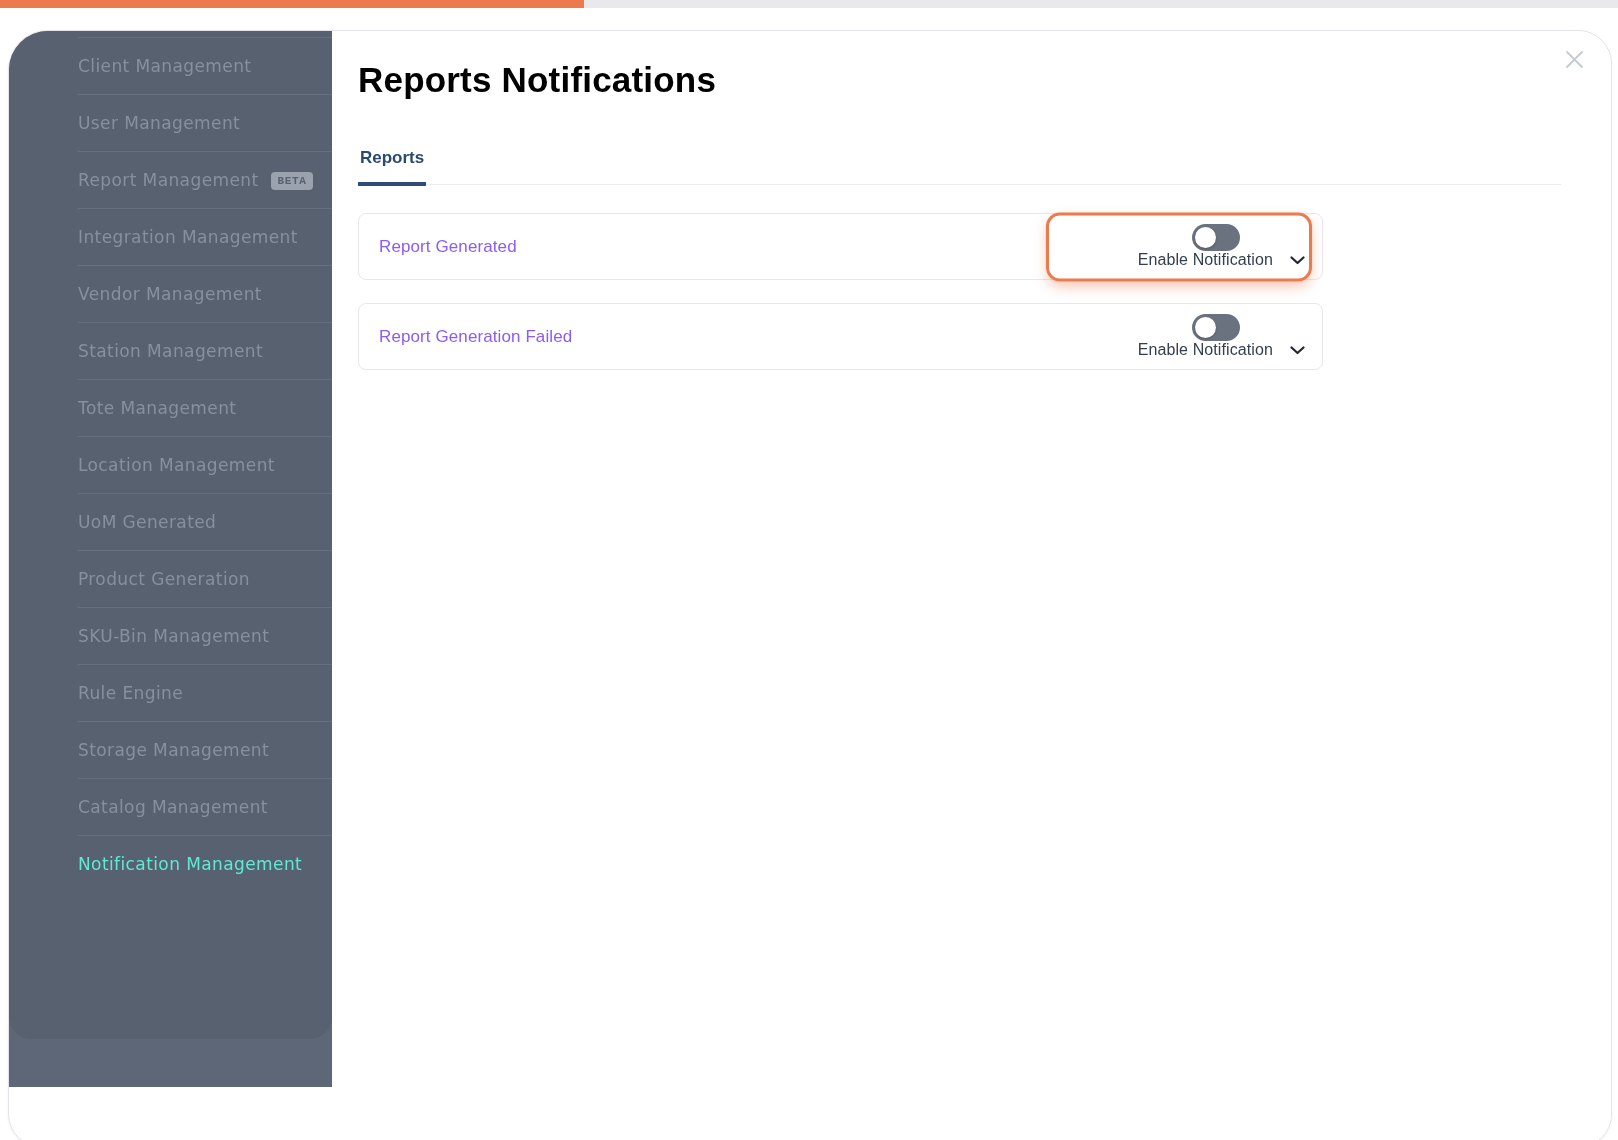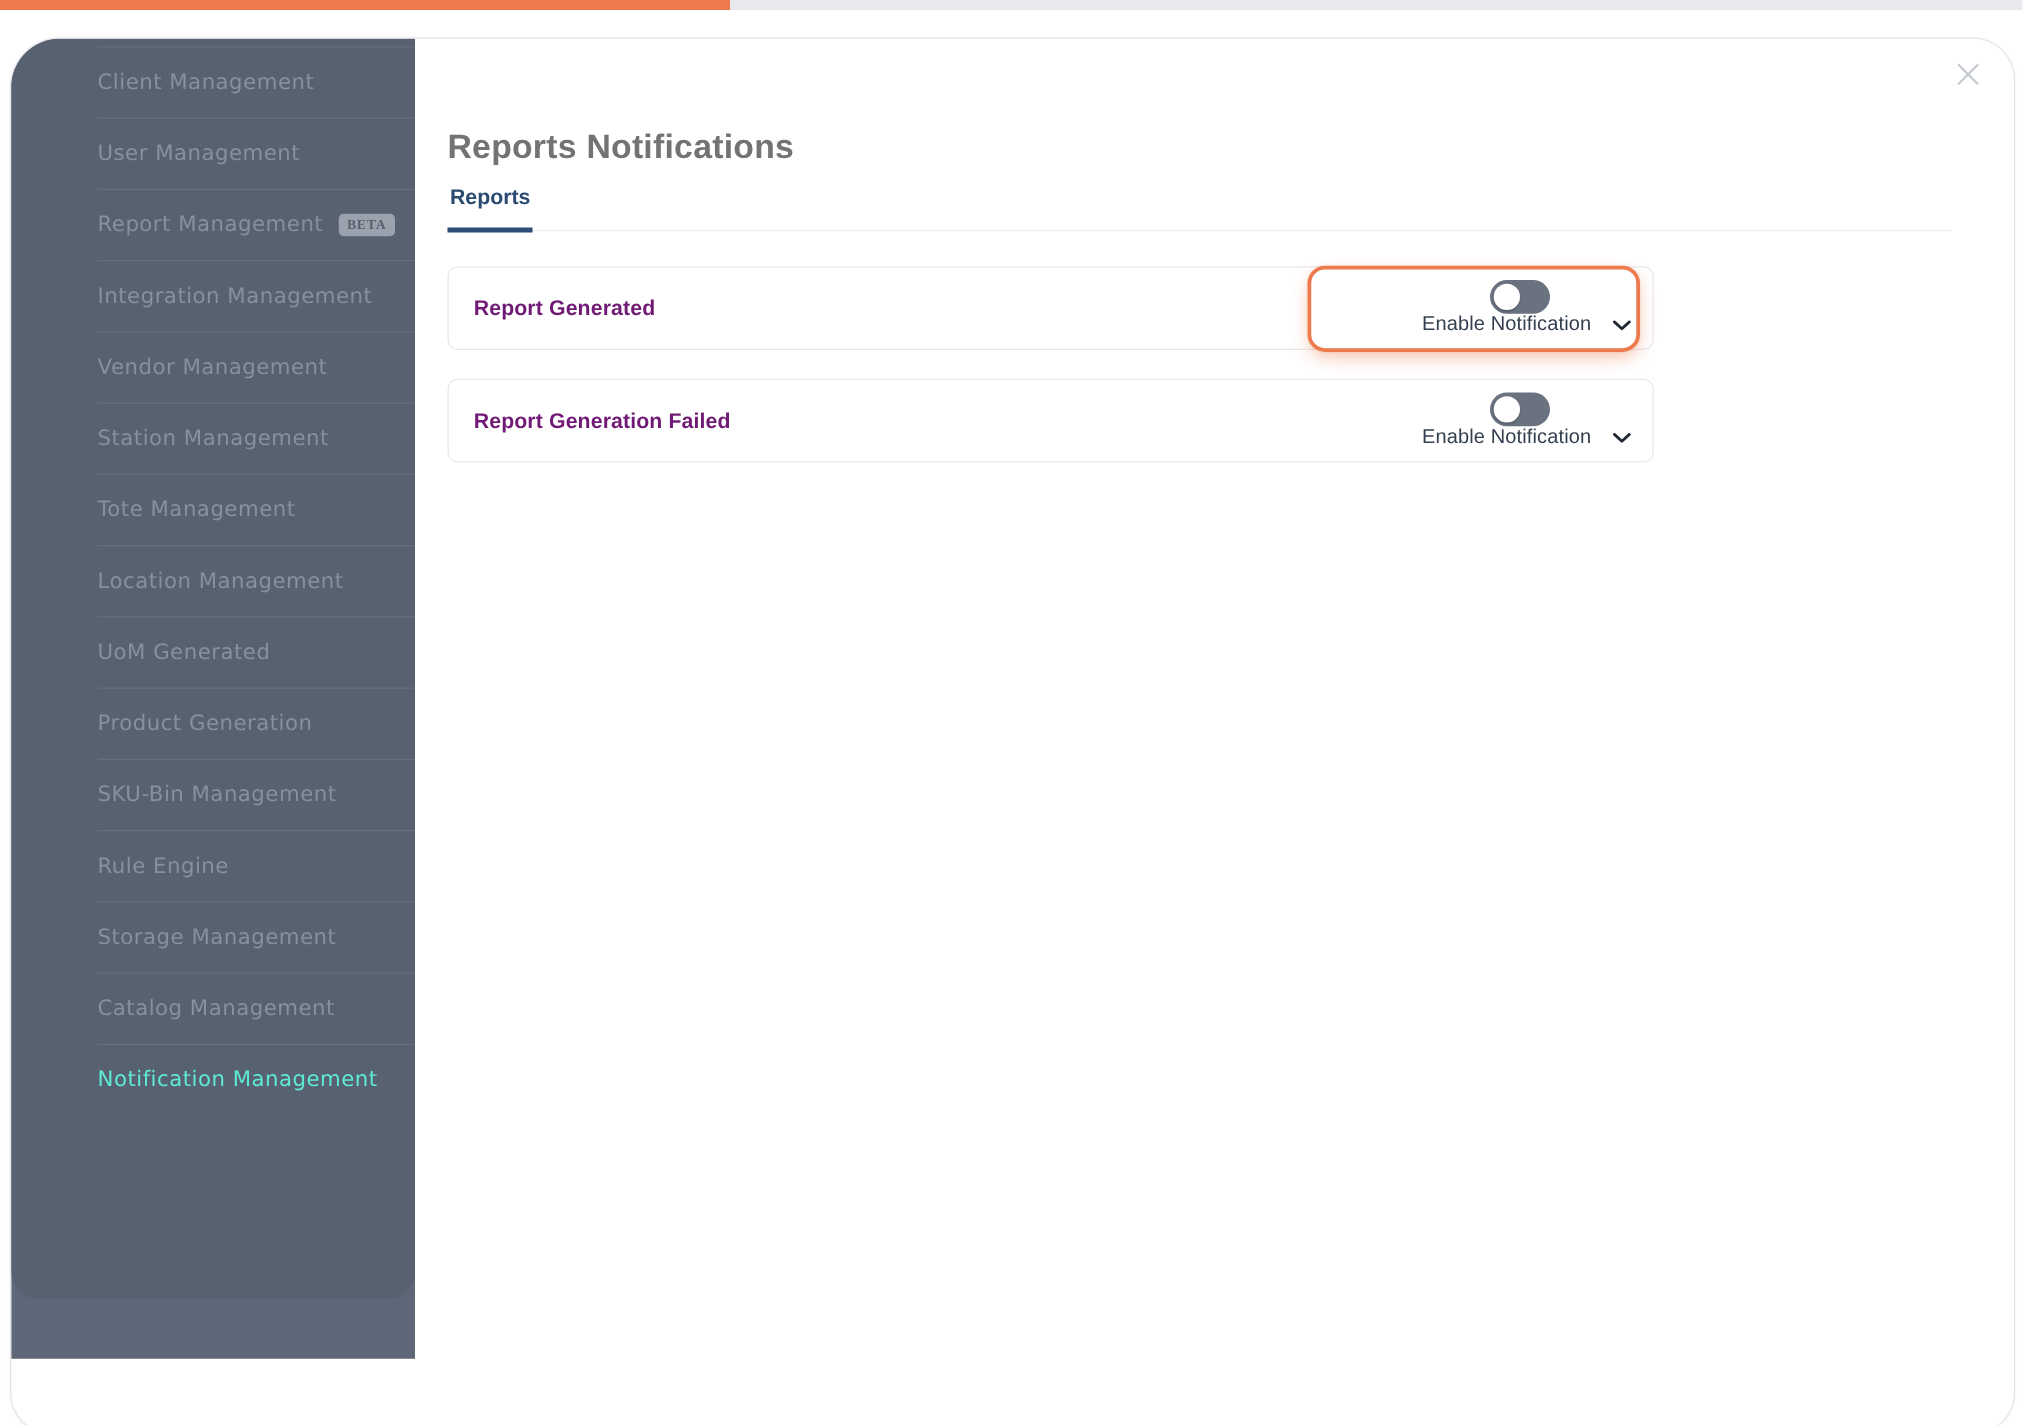--- a/index.html
+++ b/index.html
@@ -21,43 +21,43 @@
   .nav-panel { position:absolute; left:0; top:0; width:323px; height:1008px;
                background:#58616F; border-radius:0 0 22px 22px; overflow:hidden; }
   .nav-list { list-style:none; margin-top:6px; }
   .nav-list li { margin-left:69px; height:57px; line-height:56px;
                  border-top:1px solid rgba(255,255,255,.09);
                  font-family:"DejaVu Sans", sans-serif;
                  font-size:17px; letter-spacing:.4px; color:#87909D;
                  white-space:nowrap; cursor:pointer; }
   .nav-list li.active { color:#5eead4; }
   .nav-badge { display:inline-block; margin-left:12px; padding:4px 7px 3px;
-               background:#9AA2AE; color:#58616F; font-family:Liberation Serif, serif;
+               background:#9AA2AE; color:#58616F; font-family:Liberation Mono, monospace;
                font-size:11px; font-weight:700; letter-spacing:.6px;
                border-radius:4px; line-height:1; vertical-align:2px;text-align:center; }
 
   
   .content { position:absolute; left:323px; top:0; right:0; bottom:0; background:#ffffff; }
   .close-btn { position:absolute; right:24px; top:17px; width:26px; height:26px;
                display:flex; align-items:center; justify-content:center;
                background:none; border:none; cursor:pointer; }
-  .page-title { position:absolute; left:26px; top:29px; font-size:27px; font-weight:700;
-                color:#737373; letter-spacing:.2px;margin-top:42px; }
+  .page-title { position:absolute; left:26px; top:29px; font-size:35px; font-weight:700;
+                color:#000000; letter-spacing:.2px; }
 
   .tabbar { position:absolute; left:26px; right:50px; top:113px;
             border-bottom:1.5px solid #EDEDF1; }
   .tab { display:inline-block; font-size:17px; font-weight:700; color:#2A4A72;
          padding:4px 2px 14px; border-bottom:4px solid #2E4E78;
          margin-bottom:-2px; cursor:pointer; }
 
   .rows { position:absolute; left:26px; top:182px; width:965px; }
   .n-row { position:relative; display:flex; align-items:center; height:67px;
            padding:0 17px 0 20px; margin-bottom:23px;
            background:#fff; border:1px solid #E8E8EC; border-radius:8px; }
-  .n-row .row-label { flex:1; font-size:17px; font-weight:700; color:#701a75; letter-spacing:.1px; }
+  .n-row .row-label { flex:1; font-size:17px; font-weight:400; color:#8b5cf6; letter-spacing:.1px; }
   .controls { position:relative; display:flex; align-items:center;flex-direction:column; }
 
   .toggle { position:relative; width:48px; height:27px; border-radius:14px;
             background:#6A7280; border:none; cursor:pointer; flex:none; }
   .toggle .knob { position:absolute; left:3px; top:3px; width:21px; height:21px;
                   border-radius:50%; background:#ffffff;
                   box-shadow:0 1px 2px rgba(0,0,0,.25); }
 
   .dd { display:flex; align-items:center; margin-left:10px; background:none; border:none; cursor:pointer; }
   .dd-label { font-size:16px; color:#333F4F; letter-spacing:.1px; }

